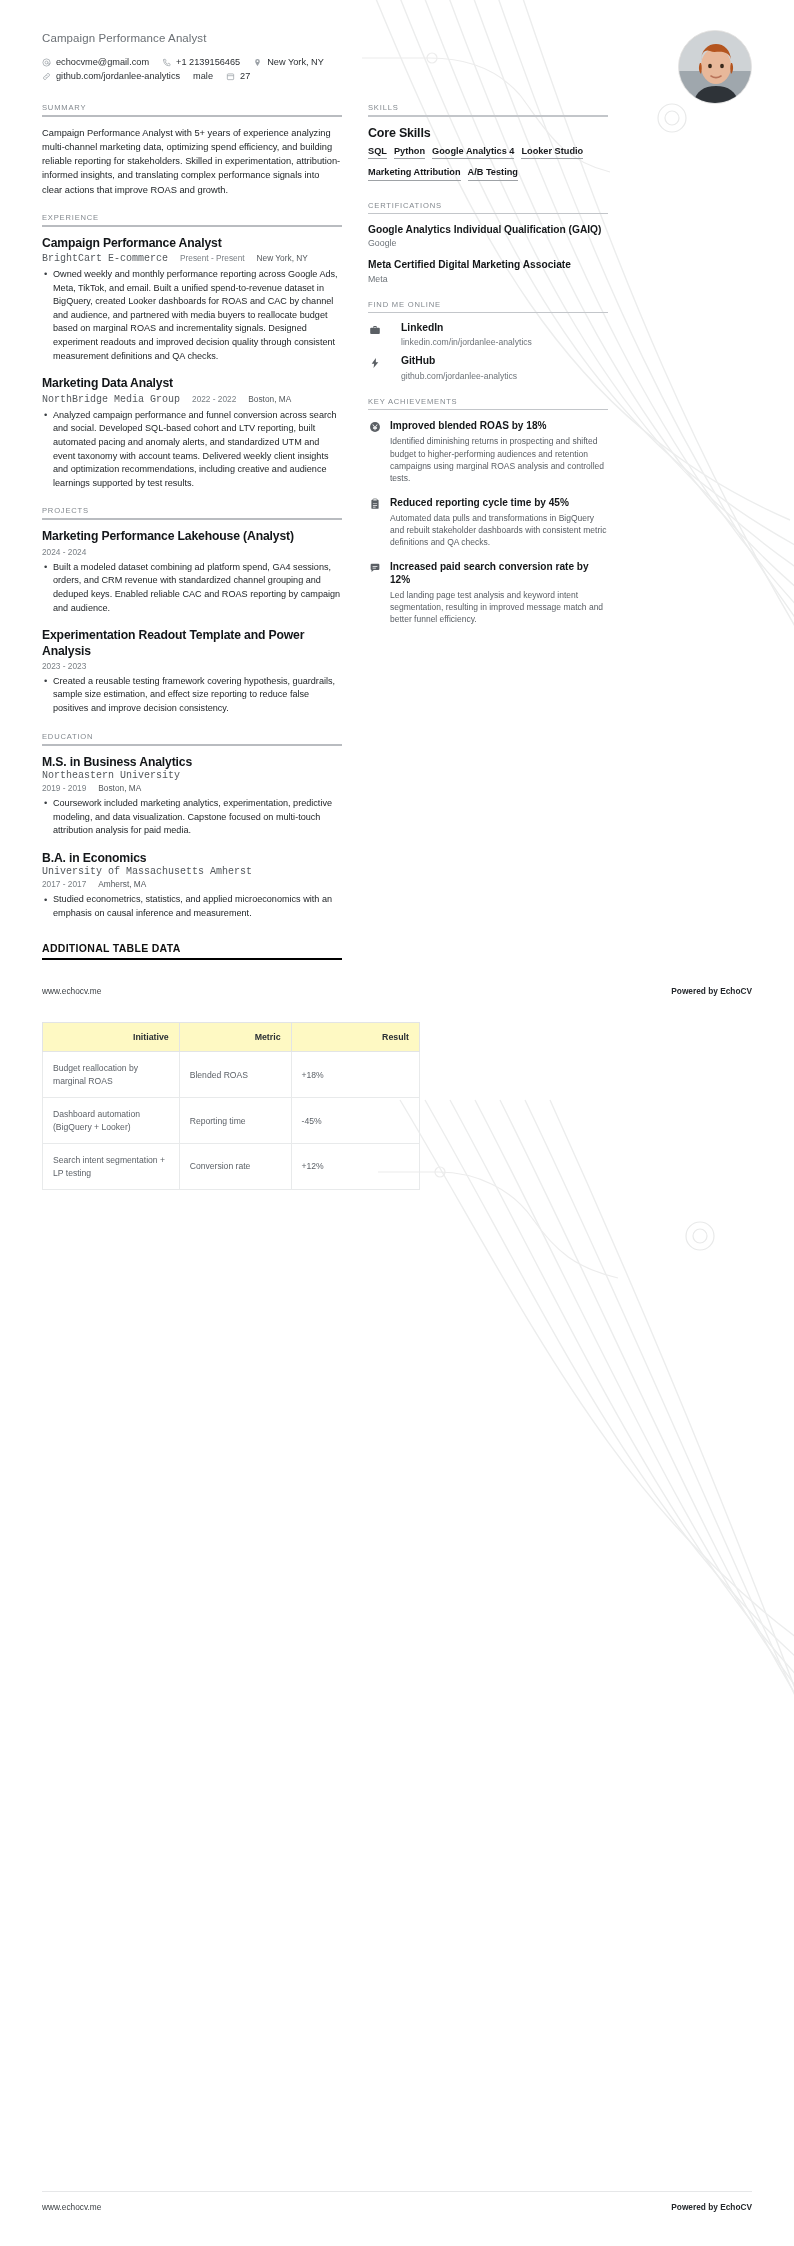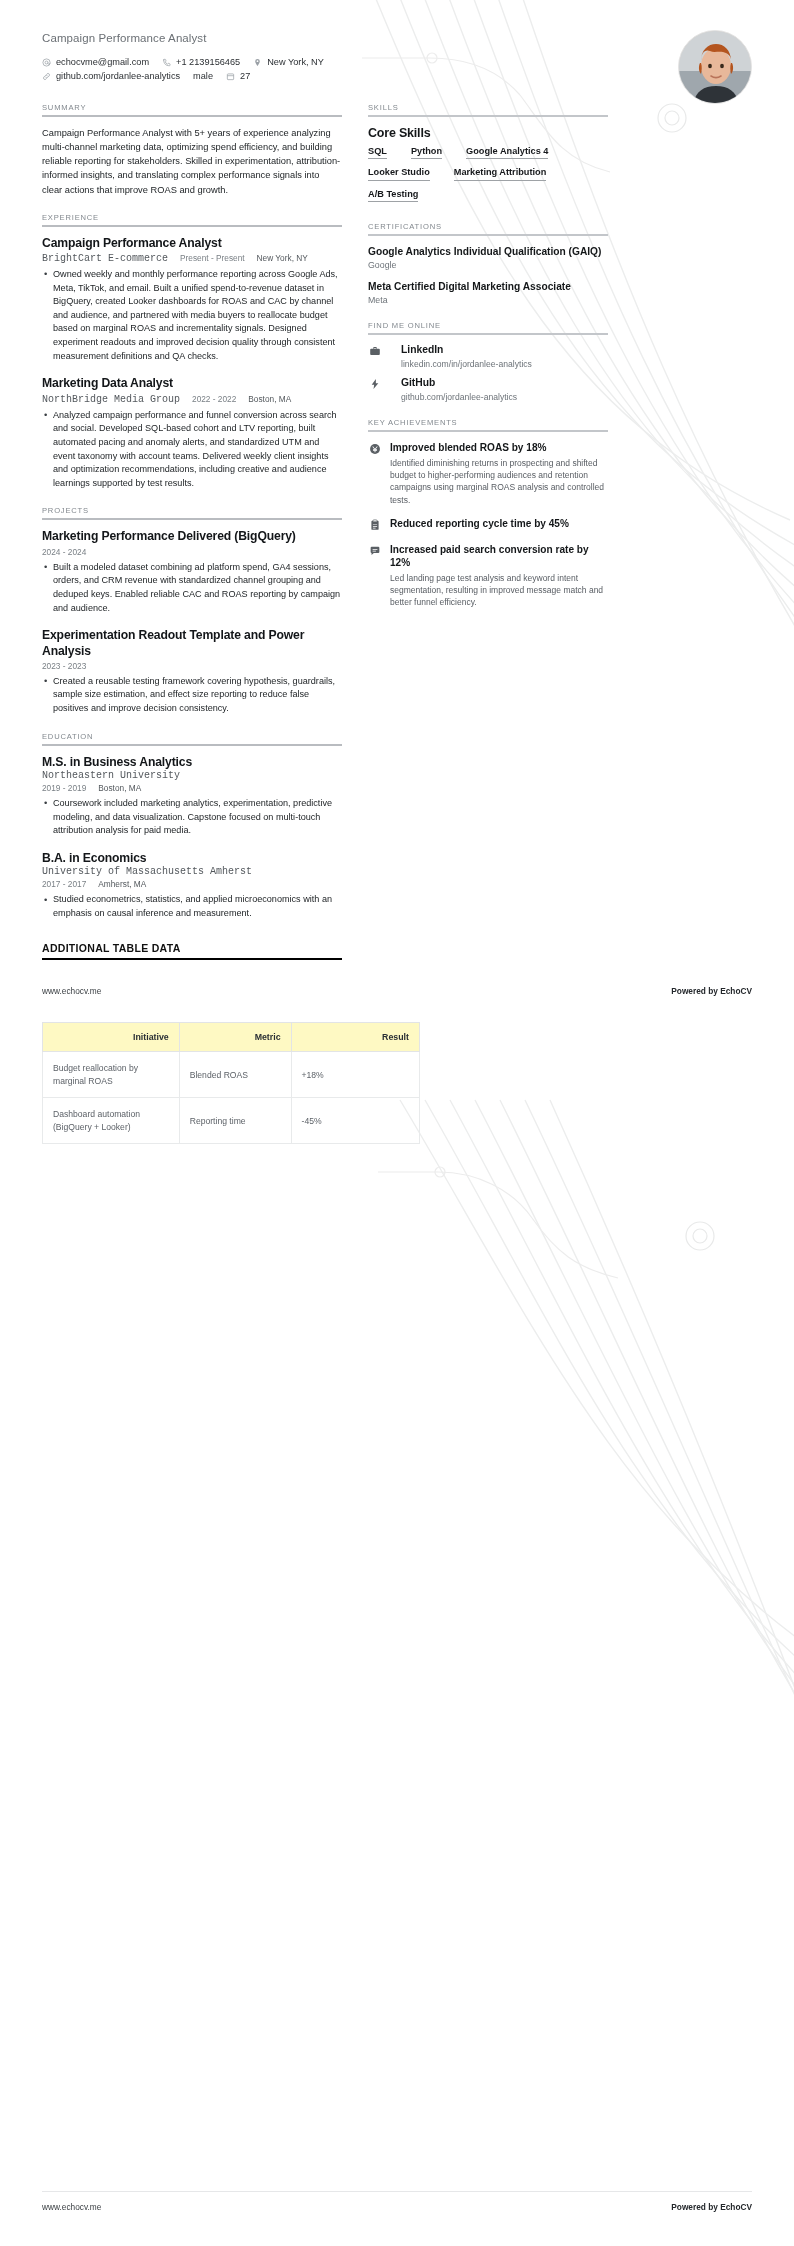--- a/index.html
+++ b/index.html
@@ -143,21 +143,21 @@
   .skills-group-title {
     font-size: 12.5px;
     font-weight: 700;
     color: #141719;
     letter-spacing: -0.2px;
     margin-bottom: 6px;
   }
   .skill-chips {
     display: flex;
     flex-wrap: wrap;
-    gap: 4px 24px;
+    gap: 4px 7px;
   }
   .chip {
     font-size: 9.2px;
     font-weight: 700;
     color: #17191c;
     border-bottom: 1.4px solid #9ea2a6;
     padding-bottom: 2.5px;
     margin-bottom: 4px;
     white-space: nowrap;
   }
@@ -453,21 +453,21 @@
               <li>Analyzed campaign performance and funnel conversion across search and social. Developed SQL-based cohort and LTV reporting, built automated pacing and anomaly alerts, and standardized UTM and event taxonomy with account teams. Delivered weekly client insights and optimization recommendations, including creative and audience learnings supported by test results.</li>
             </ul>
           </div>
         </div>
 
         <div class="section">
           <div class="sec-label">PROJECTS</div>
           <div class="sec-rule"></div>
 
           <div class="entry">
-            <div class="entry-title">Marketing Performance Delivered (BigQuery)</div>
+            <div class="entry-title">Marketing Performance Lakehouse (Analyst)</div>
             <div class="entry-meta">
               <span class="dates">2024 - 2024</span>
             </div>
             <ul class="bullets">
               <li>Built a modeled dataset combining ad platform spend, GA4 sessions, orders, and CRM revenue with standardized channel grouping and deduped keys. Enabled reliable CAC and ROAS reporting by campaign and audience.</li>
             </ul>
           </div>
 
           <div class="entry">
             <div class="entry-title">Experimentation Readout Template and Power Analysis</div>
@@ -589,20 +589,21 @@
           <div class="ach-item">
             <span class="ach-ic">
               <svg width="12" height="12" viewBox="0 0 16 16" fill="currentColor">
                   <rect x="3.2" y="2.4" width="9.6" height="12" rx="1.2"></rect>
                   <rect x="5.4" y="1.2" width="5.2" height="2.6" rx="0.8" fill="#fff" stroke="currentColor" stroke-width="0.9"></rect>
                   <path d="M5.2 7.2h5.6v.9H5.2zm0 2.2h5.6v.9H5.2zm0 2.2h3.6v.9H5.2z" fill="#fff"></path>
                 </svg>
             </span>
             <div>
               <div class="ach-title">Reduced reporting cycle time by 45%</div>
+              <div class="ach-desc">Automated data pulls and transformations in BigQuery and rebuilt stakeholder dashboards with consistent metric definitions and QA checks.</div>
             </div>
           </div>
 
           <div class="ach-item">
             <span class="ach-ic">
               <svg width="12" height="12" viewBox="0 0 16 16" fill="currentColor">
                   <path d="M2.2 3.6a1.4 1.4 0 0 1 1.4-1.4h8.8a1.4 1.4 0 0 1 1.4 1.4v5.6a1.4 1.4 0 0 1-1.4 1.4H6.4l-3 2.6v-2.6H3.6a1.4 1.4 0 0 1-1.4-1.4z"></path>
                   <path d="M4.8 5.6h6.4v.9H4.8zm0 2.1h4.4v.9H4.8z" fill="#fff"></path>
                 </svg>
             </span>
@@ -636,20 +637,25 @@
           <tr>
             <td class="c0">Budget reallocation by marginal ROAS</td>
             <td class="c1">Blended ROAS</td>
             <td class="c2">+18%</td>
           </tr>
           <tr>
             <td class="c0">Dashboard automation (BigQuery + Looker)</td>
             <td class="c1">Reporting time</td>
             <td class="c2">-45%</td>
           </tr>
+          <tr>
+            <td class="c0">Search intent segmentation + LP testing</td>
+            <td class="c1">Conversion rate</td>
+            <td class="c2">+12%</td>
+          </tr>
         </tbody>
       </table>
     </div>
 
   </div>
 
   <div class="footer-rule"></div>
   <div class="page-footer">
     <span>www.echocv.me</span>
     <span class="brand"><span>Powered by </span><span>EchoCV</span></span>

